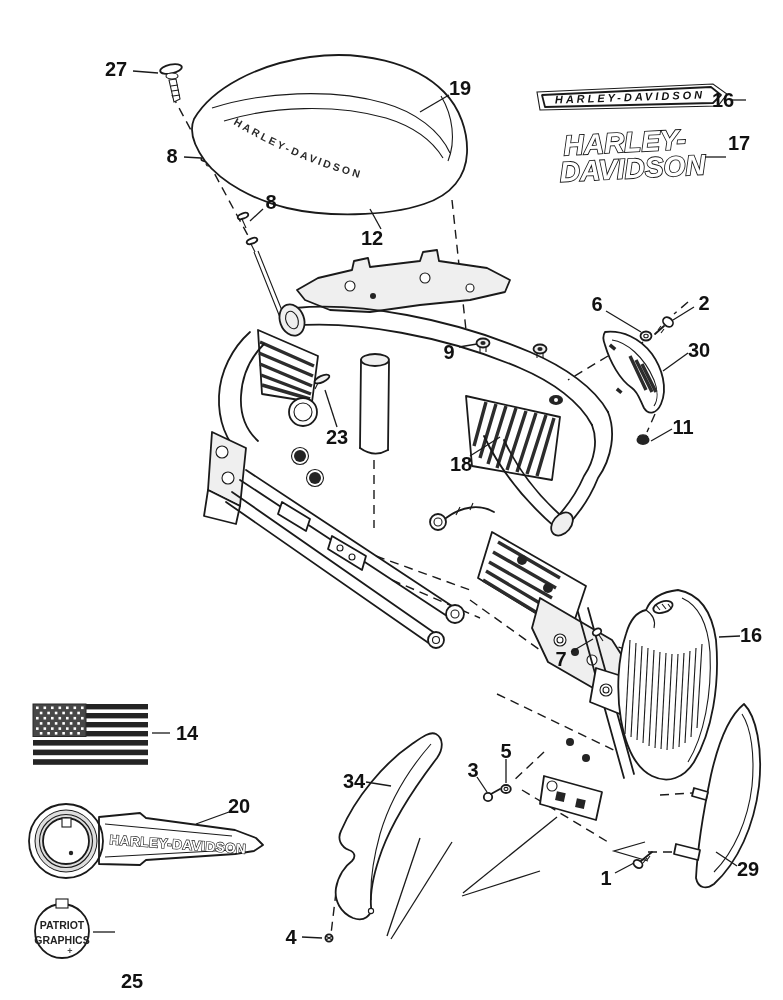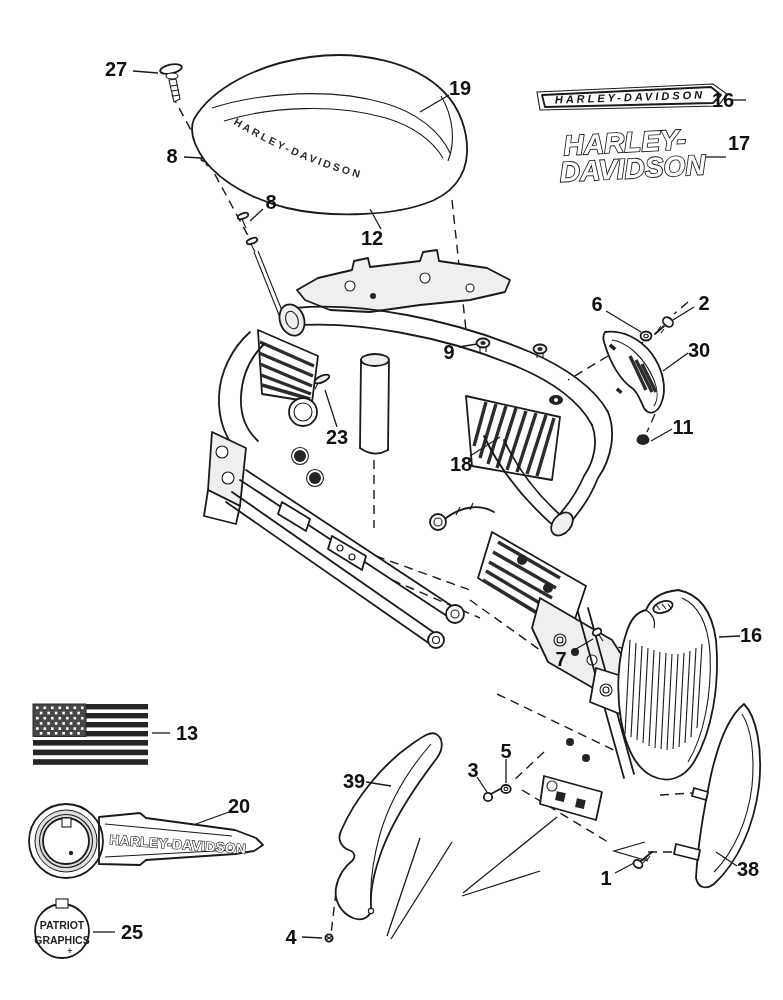--- a/index.html
+++ b/index.html
@@ -406,23 +406,23 @@
 <div class="callout" style="left:739px;top:143px">17</div>
 <div class="callout" style="left:597px;top:304px">6</div>
 <div class="callout" style="left:704px;top:303px">2</div>
 <div class="callout" style="left:699px;top:350px">30</div>
 <div class="callout" style="left:449px;top:352px">9</div>
 <div class="callout" style="left:337px;top:437px">23</div>
 <div class="callout" style="left:461px;top:464px">18</div>
 <div class="callout" style="left:683px;top:427px">11</div>
 <div class="callout" style="left:751px;top:635px">16</div>
 <div class="callout" style="left:561px;top:659px">7</div>
-<div class="callout" style="left:187px;top:733px">13</div>
-<div class="callout" style="left:354px;top:781px">39</div>
+<div class="callout" style="left:187px;top:733px">14</div>
+<div class="callout" style="left:354px;top:781px">34</div>
 <div class="callout" style="left:473px;top:770px">3</div>
 <div class="callout" style="left:506px;top:751px">5</div>
 <div class="callout" style="left:239px;top:806px">20</div>
 <div class="callout" style="left:606px;top:878px">1</div>
-<div class="callout" style="left:748px;top:869px">38</div>
-<div class="callout" style="left:132px;top:932px">25</div>
+<div class="callout" style="left:748px;top:869px">29</div>
+<div class="callout" style="left:132px;top:981px">25</div>
 <div class="callout" style="left:291px;top:937px">4</div>
 
 </div>
 
 </body></html>

